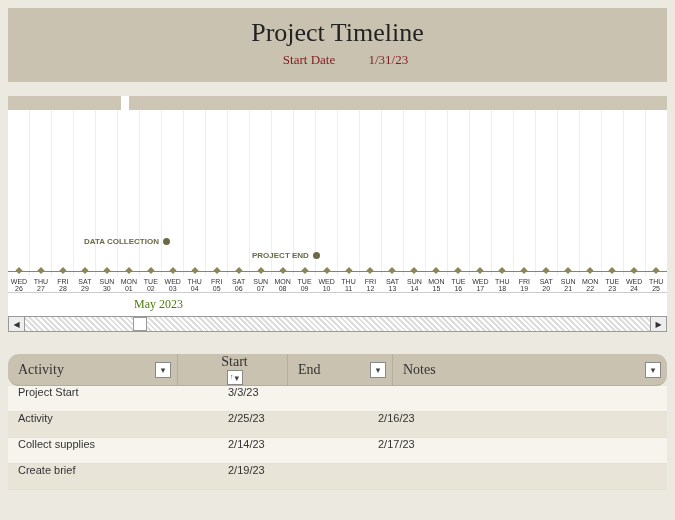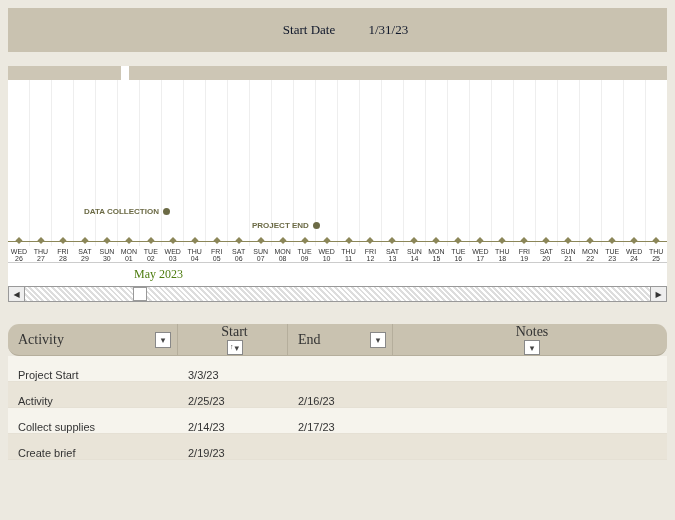--- a/index.html
+++ b/index.html
@@ -18,21 +18,21 @@
     text-align: center;
   }
   .title {
     font-size: 26px;
     font-weight: normal;
     color: #222;
   }
   .subtitle-row {
     margin-top: 4px;
     font-size: 13px;
-    color: #0f172a;
+    color: #7f1d1d;
     padding-left: 16px;
   }
   .subtitle-row span.lbl { margin-right: 30px; }
   .chart-area {
     background: #fff;
     margin-top: 14px;
     position: relative;
     height: 220px;
   }
   .chart-top-bar {
@@ -142,21 +142,21 @@
     border-bottom: 1px solid #b5ae9c;
     border-radius: 11px;
   }
   .th {
     display: flex;
     align-items: center;
     justify-content: space-between;
     padding: 0 6px 0 10px;
     border-right: 1px solid #b5ae9c;
   }
-  .th:last-child { border-right: none; flex-direction: column; }
+  .th:last-child { border-right: none; }
   .col-a { width: 170px; }
   .col-s { width: 110px; flex-direction: column; }
   .col-e { width: 105px; }
   .col-n { flex: 1; }
   .filter-btn {
     width: 16px; height: 16px;
     background: #fff;
     border: 1px solid #888;
     display: flex;
     align-items: center;
@@ -168,38 +168,40 @@
   .sort-icon {
     display: flex;
     flex-direction: column;
     line-height: 5px;
     font-size: 7px;
     margin-right: 1px;
   }
   .trow {
     display: flex;
     height: 26px;
-    align-items: flex-end;
+    align-items: flex-start;
     font-family: Arial, sans-serif;
     font-size: 11px;
     color: #333;
     border-bottom: 1px solid #e5e0d4;
+    gap: 40px;
   }
   .trow:nth-child(even) { background: #e9e4d8; }
   .trow:nth-child(odd)  { background: #f6f4ed; }
   .td { padding: 0 10px; }
   .td.col-a { width: 170px; }
   .td.col-s { width: 110px; }
   .td.col-e { width: 105px; }
   .td.col-n { flex: 1; }
 </style>
 </head>
 <body>
 
 <div class="header-band">
+  <div class="title">Project Timeline</div>
   <div class="subtitle-row">
     <span class="lbl">Start Date</span>
     <span>1/31/23</span>
   </div>
 </div>
 
 <div class="chart-area">
   <div class="chart-top-bar">
     <div class="bar-seg1"></div>
       <div class="bar-gap"></div>

